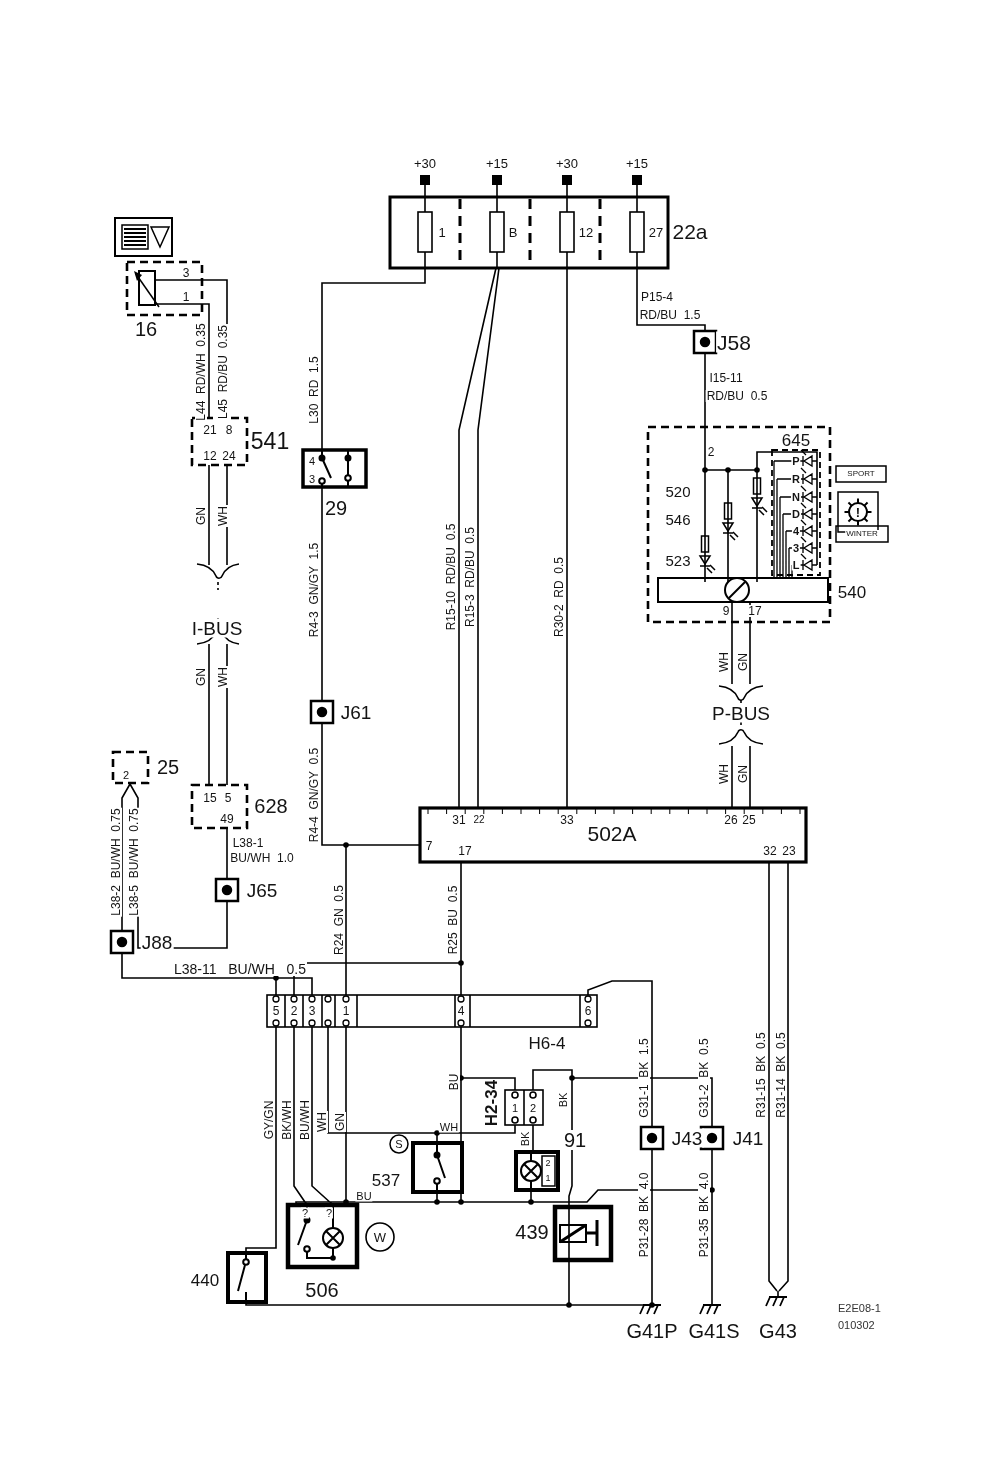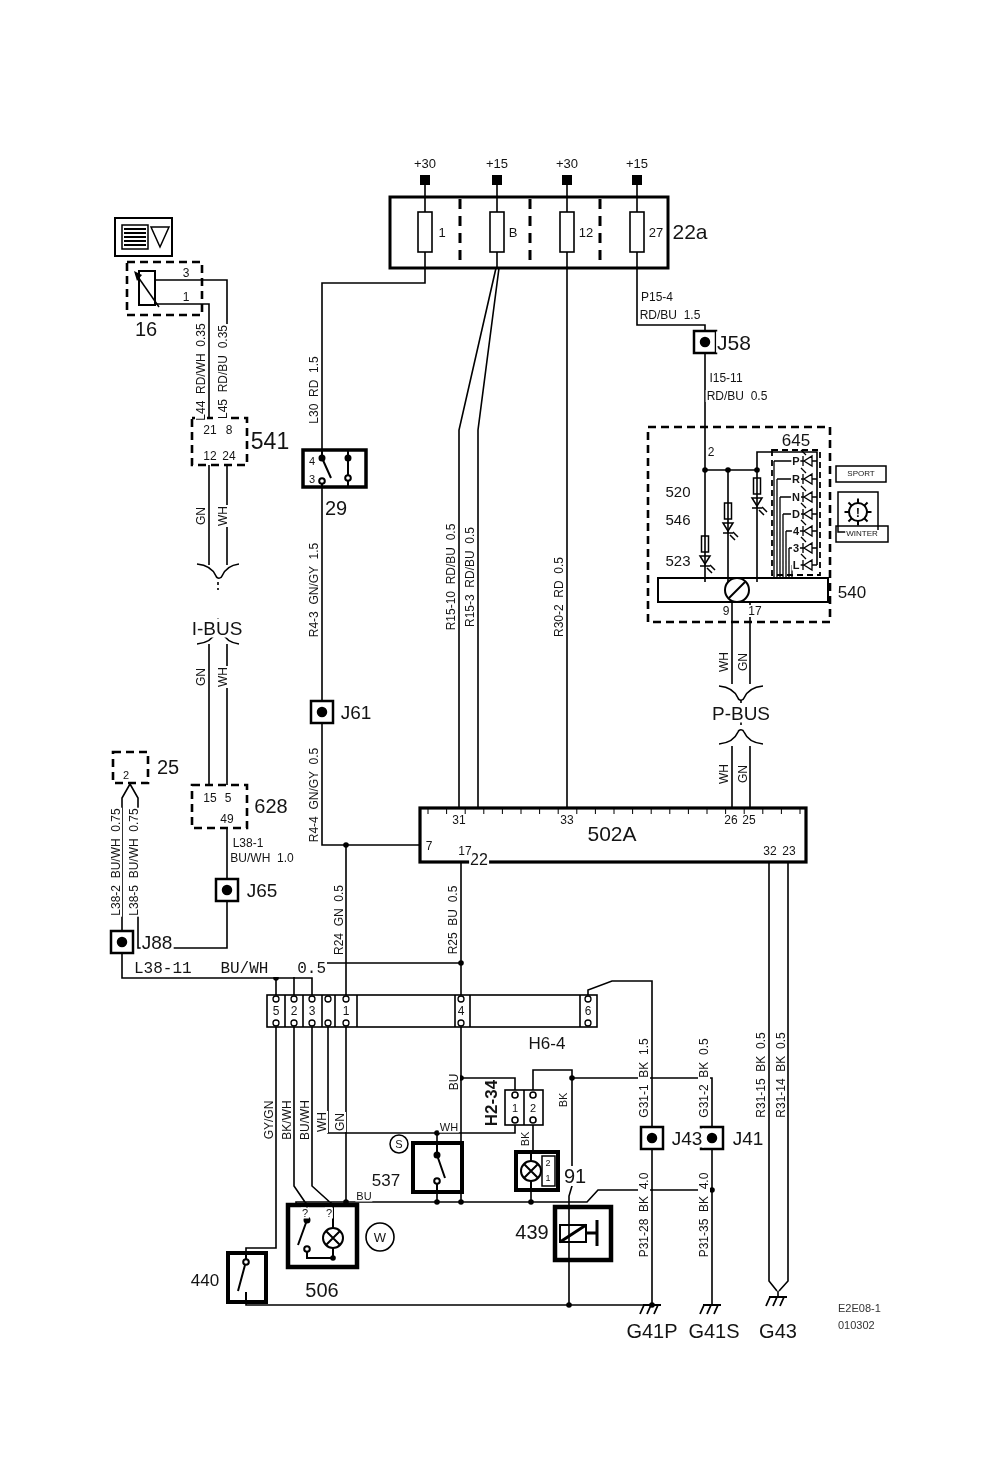--- a/index.html
+++ b/index.html
@@ -313,21 +313,21 @@
     <div class="lbl" style="left: 210px; top: 798px; font-size: 12px;">15</div>
     <div class="lbl" style="left: 228px; top: 798px; font-size: 12px;">5</div>
     <div class="lbl" style="left: 227px; top: 819px; font-size: 12px;">49</div>
     <div class="lbl" style="left: 271px; top: 806px; font-size: 20px;">628</div>
     <div class="lbl" style="left: 248px; top: 843px; font-size: 12px;">L38-1</div>
     <div class="lbl" style="left: 262px; top: 858px; font-size: 12px;">BU/WH  1.0</div>
     <div class="lbl" style="left: 262px; top: 890px; font-size: 19px;">J65</div>
     <div class="lbl rot" style="left: 116px; top: 862px; font-size: 12px;">L38-2  BU/WH  0.75</div>
     <div class="lbl rot" style="left: 134px; top: 862px; font-size: 12px;">L38-5  BU/WH  0.75</div>
     <div class="lbl" style="left: 157px; top: 942px; font-size: 19px;">J88</div>
-    <div class="lbl" style="left: 230px; top: 969px; font-size: 16px; font-family: Liberation Mono, monospace;">L38-11   BU/WH   0.5</div>
+    <div class="lbl" style="left: 240px; top: 969px; font-size: 14px;">L38-11   BU/WH   0.5</div>
     <div class="lbl rot" style="left: 314px; top: 390px; font-size: 12px;">L30  RD  1.5</div>
     <div class="lbl" style="left: 312px; top: 461px; font-size: 11px;">4</div>
     <div class="lbl" style="left: 312px; top: 479px; font-size: 11px;">3</div>
     <div class="lbl" style="left: 336px; top: 508px; font-size: 20px;">29</div>
     <div class="lbl rot" style="left: 314px; top: 590px; font-size: 12px;">R4-3  GN/GY  1.5</div>
     <div class="lbl" style="left: 356px; top: 712px; font-size: 19px;">J61</div>
     <div class="lbl rot" style="left: 314px; top: 795px; font-size: 12px;">R4-4  GN/GY  0.5</div>
     <div class="lbl rot" style="left: 339px; top: 920px; font-size: 12px;">R24  GN  0.5</div>
     <div class="lbl rot" style="left: 453px; top: 920px; font-size: 12px;">R25  BU  0.5</div>
     <div class="lbl rot" style="left: 451px; top: 577px; font-size: 12px;">R15-10  RD/BU  0.5</div>
@@ -355,21 +355,21 @@
     <div class="lbl" style="left: 852px; top: 592px; font-size: 17px;">540</div>
     <div class="lbl" style="left: 726px; top: 611px; font-size: 12px;">9</div>
     <div class="lbl" style="left: 755px; top: 611px; font-size: 12px;">17</div>
     <div class="lbl rot" style="left: 724px; top: 662px; font-size: 12px;">WH</div>
     <div class="lbl rot" style="left: 743px; top: 662px; font-size: 12px;">GN</div>
     <div class="lbl" style="left: 741px; top: 713px; font-size: 19px;">P-BUS</div>
     <div class="lbl rot" style="left: 724px; top: 774px; font-size: 12px;">WH</div>
     <div class="lbl rot" style="left: 743px; top: 774px; font-size: 12px;">GN</div>
     <div class="lbl" style="left: 612px; top: 833px; font-size: 21px;">502A</div>
     <div class="lbl" style="left: 459px; top: 820px; font-size: 12px; text-align: center;">31</div>
-    <div class="lbl" style="left: 479px; top: 820px; font-size: 16px; margin-top: 40px;">22</div>
+    <div class="lbl" style="left: 479px; top: 820px; font-size: 10px;">22</div>
     <div class="lbl" style="left: 567px; top: 820px; font-size: 12px;">33</div>
     <div class="lbl" style="left: 731px; top: 820px; font-size: 12px;">26</div>
     <div class="lbl" style="left: 749px; top: 820px; font-size: 12px;">25</div>
     <div class="lbl" style="left: 429px; top: 846px; font-size: 12px;">7</div>
     <div class="lbl" style="left: 465px; top: 851px; font-size: 12px;">17</div>
     <div class="lbl" style="left: 770px; top: 851px; font-size: 12px;">32</div>
     <div class="lbl" style="left: 789px; top: 851px; font-size: 12px;">23</div>
     <div class="lbl" style="left: 276px; top: 1011px; font-size: 12px;">5</div>
     <div class="lbl" style="left: 294px; top: 1011px; font-size: 12px;">2</div>
     <div class="lbl" style="left: 312px; top: 1011px; font-size: 12px;">3</div>
@@ -382,21 +382,21 @@
     <div class="lbl rot" style="left: 305px; top: 1120px; font-size: 12px;">BU/WH</div>
     <div class="lbl rot" style="left: 322px; top: 1122px; font-size: 12px;">WH</div>
     <div class="lbl rot" style="left: 340px; top: 1122px; font-size: 12px;">GN</div>
     <div class="lbl rot" style="left: 454px; top: 1082px; font-size: 12px;">BU</div>
     <div class="lbl rot" style="left: 491px; top: 1103px; font-size: 17px; font-weight: 700;">H2-34</div>
     <div class="lbl" style="left: 515px; top: 1108px; font-size: 11px;">1</div>
     <div class="lbl" style="left: 533px; top: 1108px; font-size: 11px;">2</div>
     <div class="lbl" style="left: 449px; top: 1127px; font-size: 11px;">WH</div>
     <div class="lbl rot" style="left: 525px; top: 1139px; font-size: 11px;">BK</div>
     <div class="lbl rot" style="left: 563px; top: 1100px; font-size: 11px;">BK</div>
-    <div class="lbl" style="left: 575px; top: 1140px; font-size: 20px; margin-top: 36px;">91</div>
+    <div class="lbl" style="left: 575px; top: 1140px; font-size: 20px;">91</div>
     <div class="lbl" style="left: 548px; top: 1163px; font-size: 9px;">2</div>
     <div class="lbl" style="left: 548px; top: 1178px; font-size: 9px;">1</div>
     <div class="lbl" style="left: 399px; top: 1144px; font-size: 11px;">S</div>
     <div class="lbl" style="left: 386px; top: 1180px; font-size: 17px;">537</div>
     <div class="lbl" style="left: 364px; top: 1196px; font-size: 11px;">BU</div>
     <div class="lbl" style="left: 305px; top: 1213px; font-size: 11px;">?</div>
     <div class="lbl" style="left: 329px; top: 1213px; font-size: 11px;">?</div>
     <div class="lbl" style="left: 322px; top: 1290px; font-size: 20px;">506</div>
     <div class="lbl" style="left: 380px; top: 1237px; font-size: 13px;">W</div>
     <div class="lbl" style="left: 532px; top: 1232px; font-size: 20px;">439</div>

